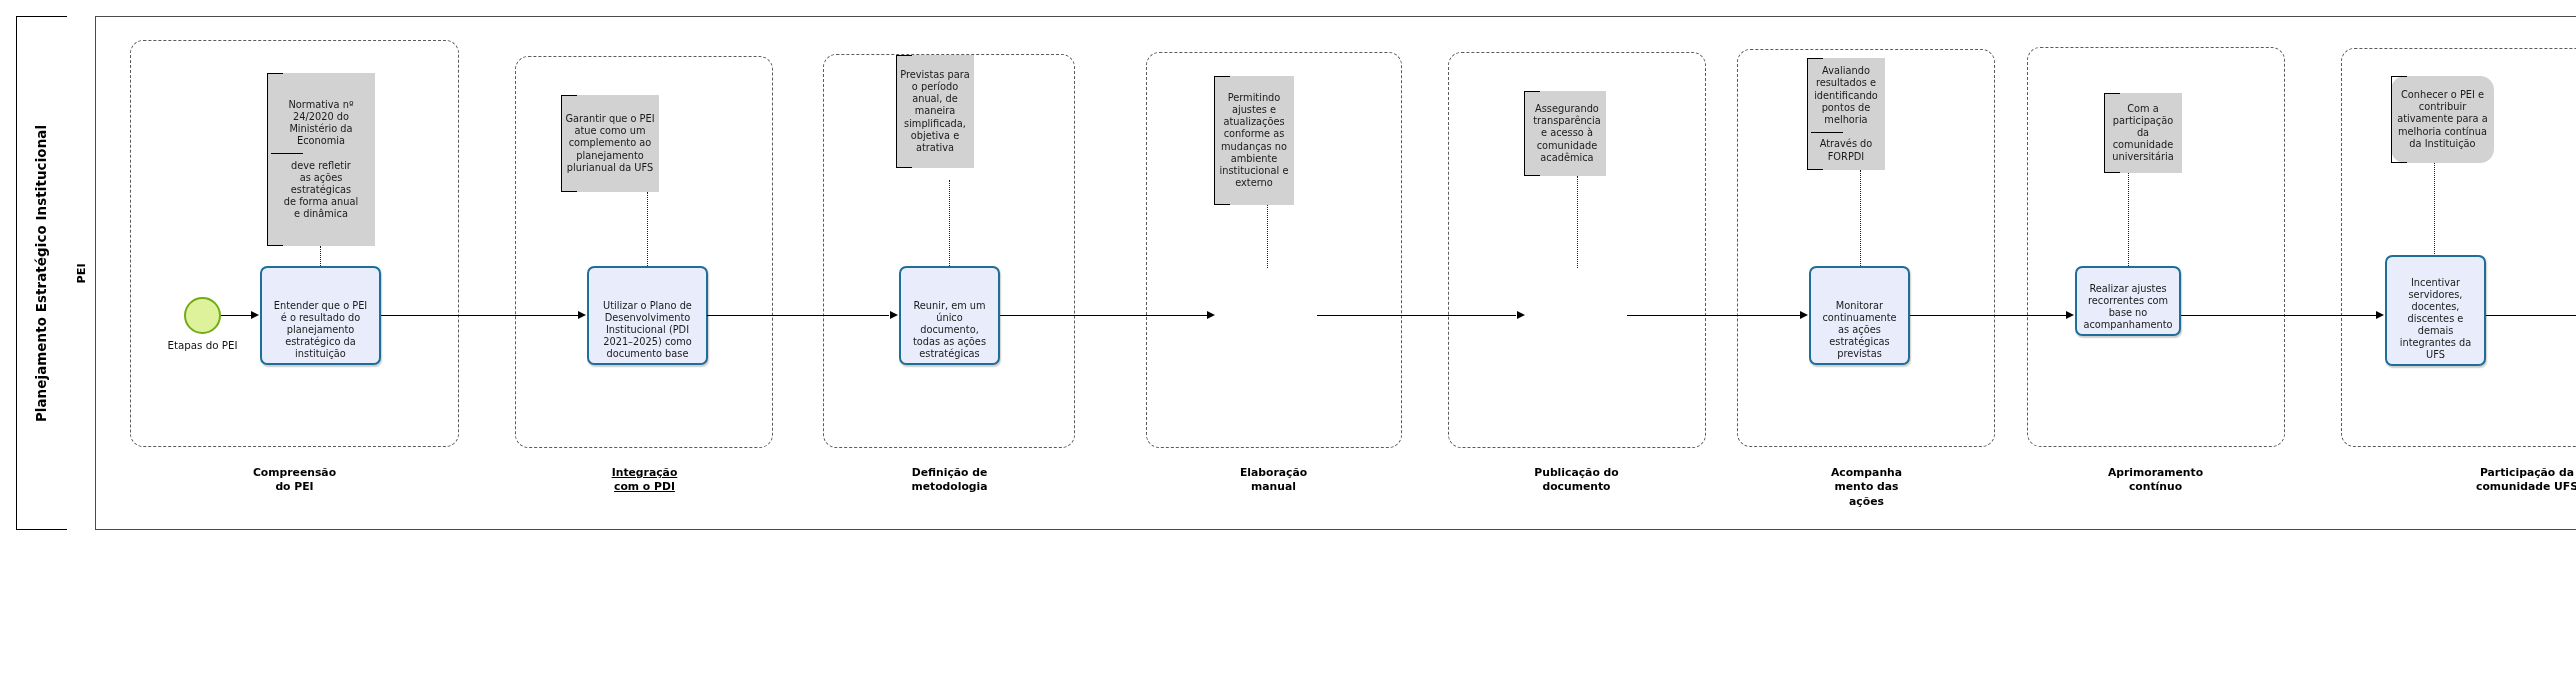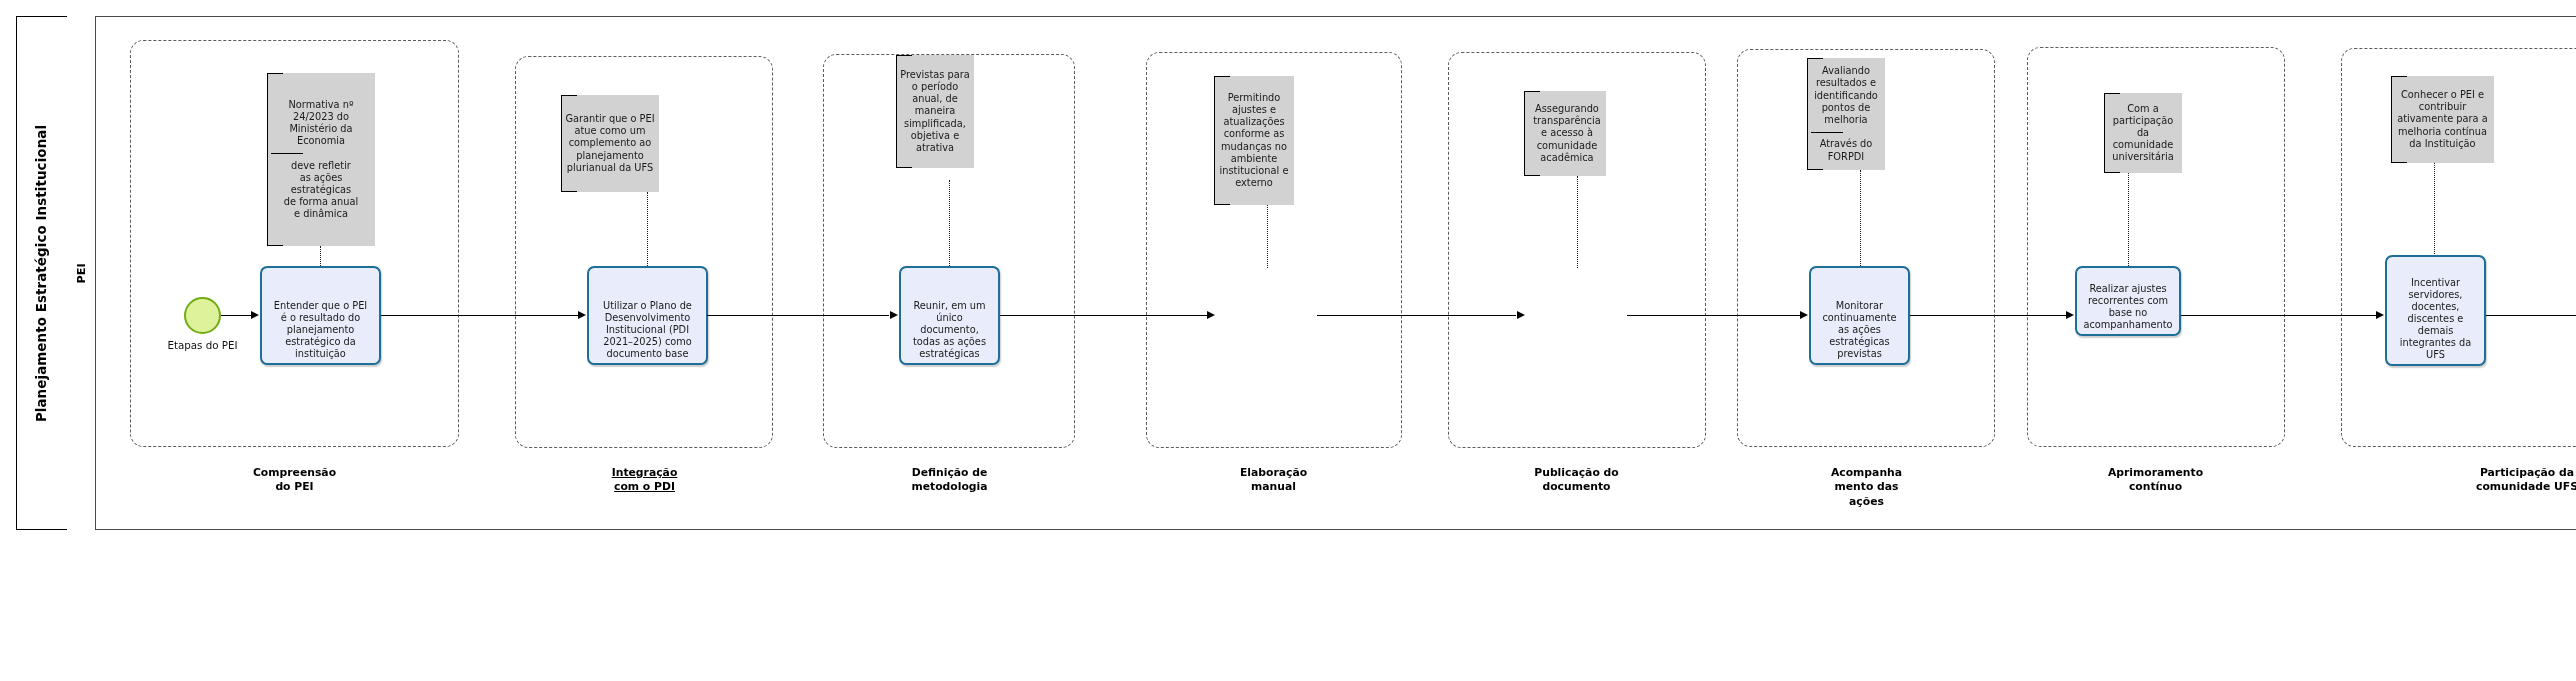--- a/index.html
+++ b/index.html
@@ -234,21 +234,21 @@
 mento das
 ações</div>
   <div class="group-label" style="left:2078px; top:466px; width:155px;">Aprimoramento
 contínuo</div>
   <div class="group-label" style="left:2442px; top:466px; width:170px;">Participação da
 comunidade UFS</div>
 
   <div class="annot" style="left:267px; top:73px; width:108px; height:173px;">
     <span class="bracket"></span>
     <div class="annot-part">Normativa nº
-24/2023 do
+24/2020 do
 Ministério da
 Economia</div>
     <div class="annot-divider"></div>
     <div class="annot-part">deve refletir
 as ações
 estratégicas
 de forma anual
 e dinâmica</div>
   </div>
 
@@ -307,21 +307,21 @@
 
   <div class="annot" style="left:2104px; top:93px; width:78px; height:80px;">
     <span class="bracket"></span>
     <div class="annot-part">Com a
 participação
 da
 comunidade
 universitária</div>
   </div>
 
-  <div class="annot" style="left:2391px; top:76px; width:103px; height:87px;">
+  <div class="annot" style="left:2391px; top:76px; width:103px; height:87px;border-radius:14px;">
     <span class="bracket"></span>
     <div class="annot-part">Conhecer o PEI e
 contribuir
 ativamente para a
 melhoria contínua
 da Instituição</div>
   </div>
 
   <div class="assoc" style="left:320px;  top:246px; height:22px;"></div>
   <div class="assoc" style="left:647px; top:192px; height:76px;"></div>

